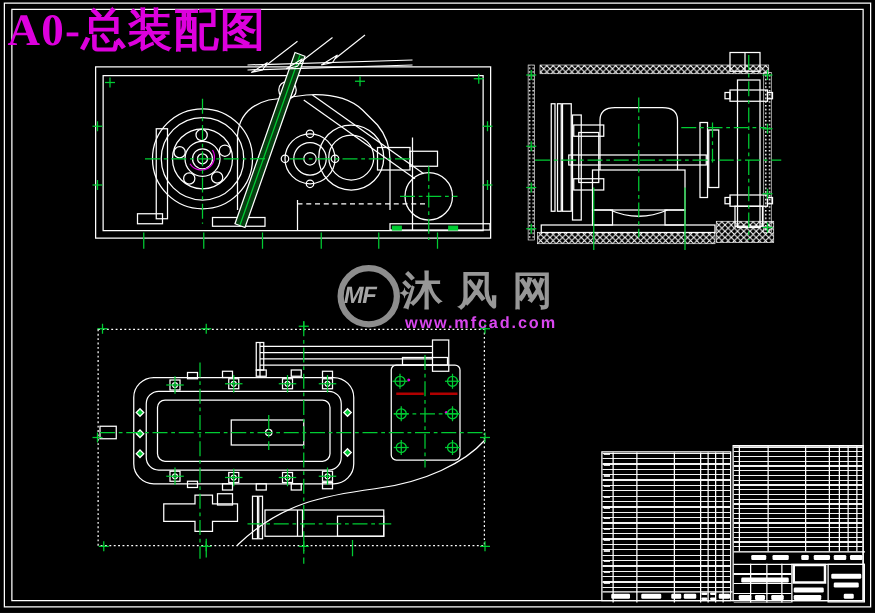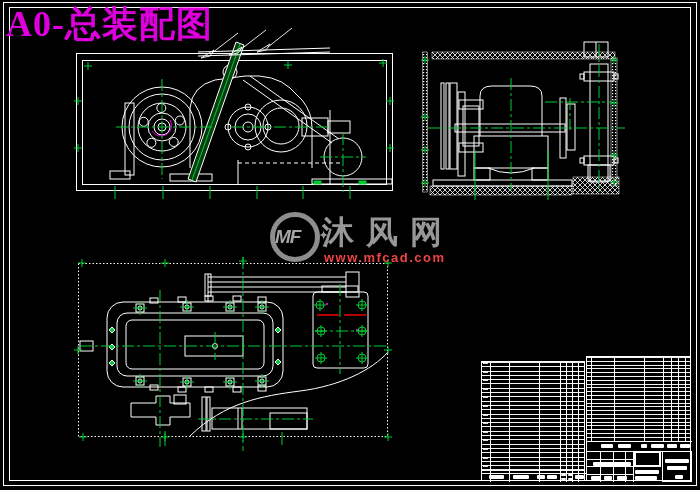--- a/index.html
+++ b/index.html
@@ -15,21 +15,21 @@
     font-family:"Liberation Serif",serif;}
   
   .watermark{position:absolute;left:266px;top:206px;width:180px;height:62px;color:var(--watermark-gray);}
   .wm-logo{position:absolute;left:4px;top:6px;width:40px;height:40px;border:5px solid #8d8d8d;
     border-radius:50%;line-height:40px;font-weight:bold;font-style:italic;
     font-size:19px;color:#a5a5a5;letter-spacing:-1px;}
   .wm-spark{position:absolute;left:44px;top:-2px;font-size:11px;color:#9a9a9a;font-style:normal;}
   .wm-name{position:absolute;left:56px;top:10px;font-size:32px;font-weight:bold;
     letter-spacing:12px;color:#979797;white-space:nowrap;line-height:1;}
   .wm-url{position:absolute;left:58px;top:44px;font-size:13px;font-weight:bold;
-    letter-spacing:1.5px;color:#ef4444;white-space:nowrap;}
+    letter-spacing:1.5px;color:#d946ef;white-space:nowrap;}
   
   .bom{position:absolute;border:1px solid var(--line);box-sizing:border-box;}
   .bom-left{left:481px;top:361px;width:104px;height:120px;}
   .bom-right{left:586px;top:356px;width:105px;height:125px;}
   .rows{position:absolute;left:0;right:0;}
   .rows-l{top:0;height:111px;background:repeating-linear-gradient(to bottom,rgba(255,255,255,.95) 0 1px,transparent 1px 4.3px);}
   .rows-r{top:0;height:84px;background:repeating-linear-gradient(to bottom,rgba(255,255,255,.95) 0 1px,transparent 1px 3.8px);}
   .numcol{position:absolute;left:1px;top:0;width:5px;height:111px;
     background:repeating-linear-gradient(to bottom,rgba(255,255,255,.85) 0 2px,transparent 2px 8.6px);}
   .vl{position:absolute;top:0;width:1px;background:var(--line);}

